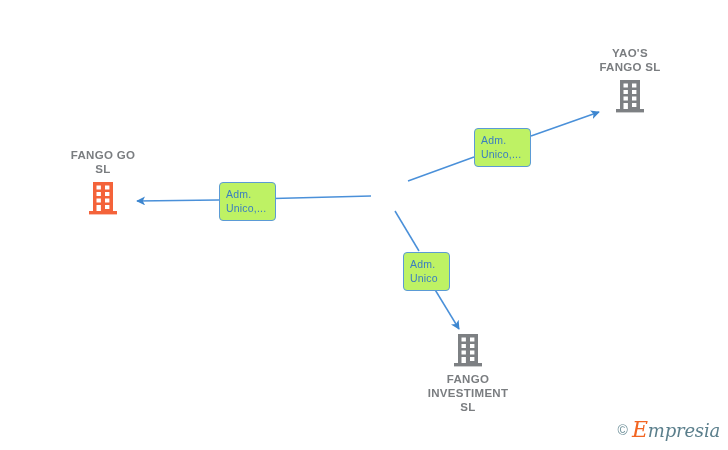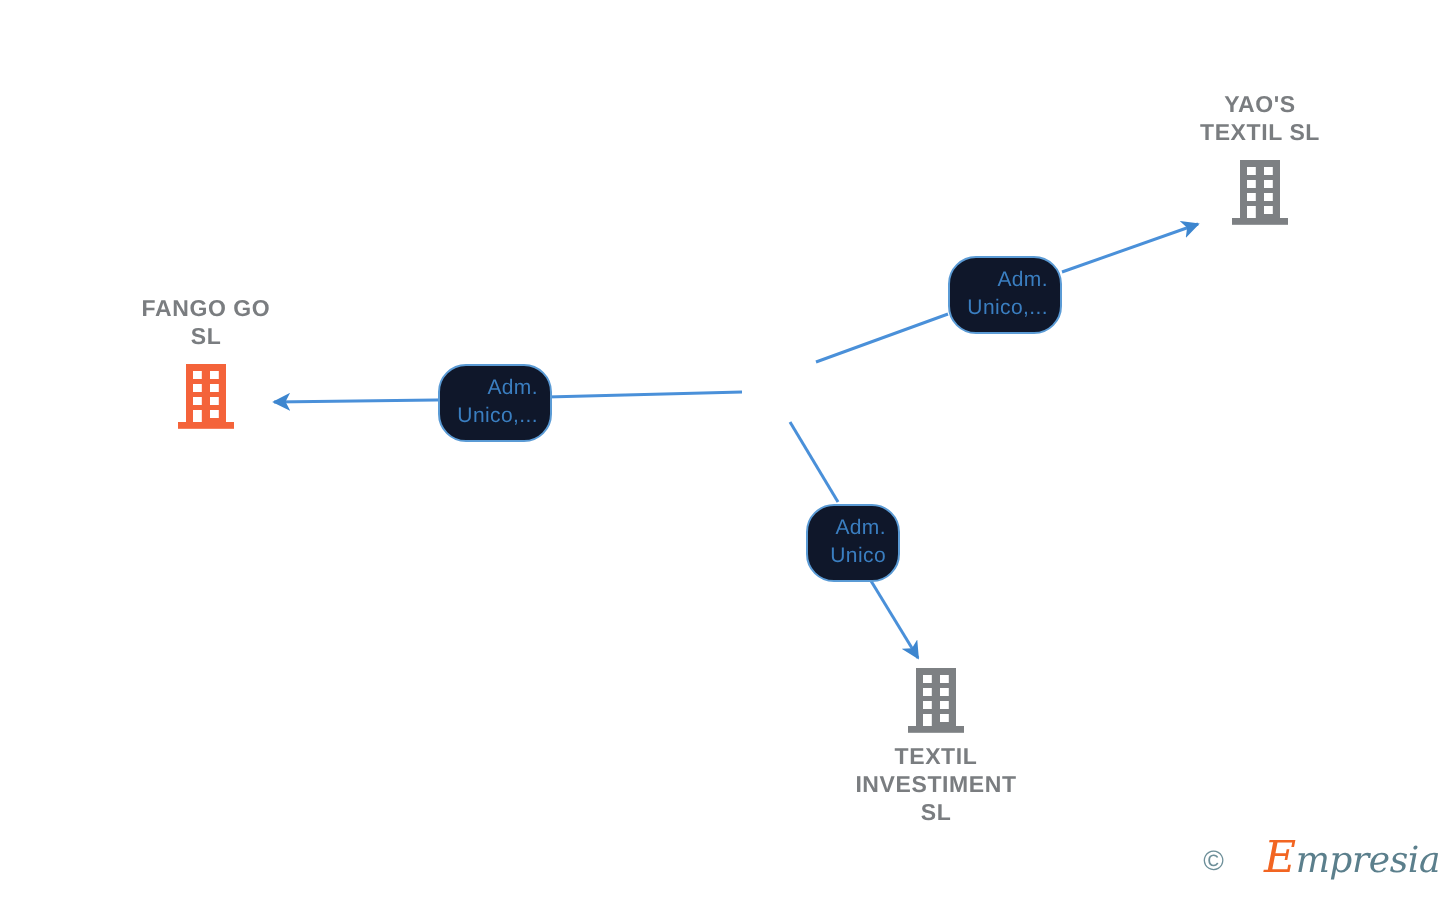--- a/index.html
+++ b/index.html
@@ -57,26 +57,26 @@
     position: relative;
   }
   .node.label-top .node-icon { margin-top: 4px; }
   .node.label-bottom .node-icon { margin-bottom: 4px; }
 
   
   .rel-label {
     position: absolute;
     box-sizing: border-box;
     border: 1.4px solid #5b9bd5;
-    border-radius: 14px;
-    background: #0f172a;
+    border-radius: 4px;
+    background: #bef264;
     color: #3a7ec0;
     font-size: 10.5px;
     line-height: 14px;
-    text-align: right;
+    text-align: left;
     padding: 4px 6px 5px 6px;
     white-space: pre-line;
     letter-spacing: 0.2px;
   }
 
   
   #watermark {
     position: absolute;
     right: 8px;
     bottom: 8px;
@@ -89,21 +89,20 @@
   #watermark .copy {
     font-size: 14px;
     color: #6d8f99;
   }
   #watermark .brand {
     font-family: "DejaVu Serif", serif;
     font-style: italic;
     font-size: 18px;
     color: #5b7f8c;
     letter-spacing: -0.2px;
-    margin-left: 16px;
   }
   #watermark .brand .cap {
     color: #f26522;
     font-size: 22px;
   }
 </style>
 </head>
 <body>
 
 <div id="canvas">
@@ -146,21 +145,21 @@
         <rect x="19" y="18.5" width="4.4" height="4" fill="#ffffff"></rect>
         <rect x="19" y="25" width="4.4" height="4" fill="#ffffff"></rect>
         <rect x="10.5" y="25" width="4.4" height="6" fill="#ffffff"></rect>
       </svg>
     </div>
   </div>
 
 
   <div class="node label-top" style="left:630px; top:46px;">
     <div class="node-label company">YAO'S
-TEXTIL SL</div>
+FANGO SL</div>
     <div class="node-icon">
       <svg viewBox="0 0 34 36" width="34" height="36">
         <rect x="7" y="2" width="20" height="29" fill="#7d8083"></rect>
         <rect x="3" y="31" width="28" height="3.4" fill="#7d8083"></rect>
         <rect x="10.5" y="5.5" width="4.4" height="4" fill="#ffffff"></rect>
         <rect x="19" y="5.5" width="4.4" height="4" fill="#ffffff"></rect>
         <rect x="10.5" y="12" width="4.4" height="4" fill="#ffffff"></rect>
         <rect x="19" y="12" width="4.4" height="4" fill="#ffffff"></rect>
         <rect x="10.5" y="18.5" width="4.4" height="4" fill="#ffffff"></rect>
         <rect x="19" y="18.5" width="4.4" height="4" fill="#ffffff"></rect>
@@ -178,21 +177,21 @@
         <rect x="10.5" y="5.5" width="4.4" height="4" fill="#ffffff"></rect>
         <rect x="19" y="5.5" width="4.4" height="4" fill="#ffffff"></rect>
         <rect x="10.5" y="12" width="4.4" height="4" fill="#ffffff"></rect>
         <rect x="19" y="12" width="4.4" height="4" fill="#ffffff"></rect>
         <rect x="10.5" y="18.5" width="4.4" height="4" fill="#ffffff"></rect>
         <rect x="19" y="18.5" width="4.4" height="4" fill="#ffffff"></rect>
         <rect x="19" y="25" width="4.4" height="4" fill="#ffffff"></rect>
         <rect x="10.5" y="25" width="4.4" height="6" fill="#ffffff"></rect>
       </svg>
     </div>
-    <div class="node-label company">TEXTIL
+    <div class="node-label company">FANGO
 INVESTIMENT
 SL</div>
   </div>
 
   <div class="rel-label" style="left:219px; top:182px; width:57px;">Adm.
 Unico,...</div>
 
   <div class="rel-label" style="left:474px; top:128px; width:57px;">Adm.
 Unico,...</div>
 

